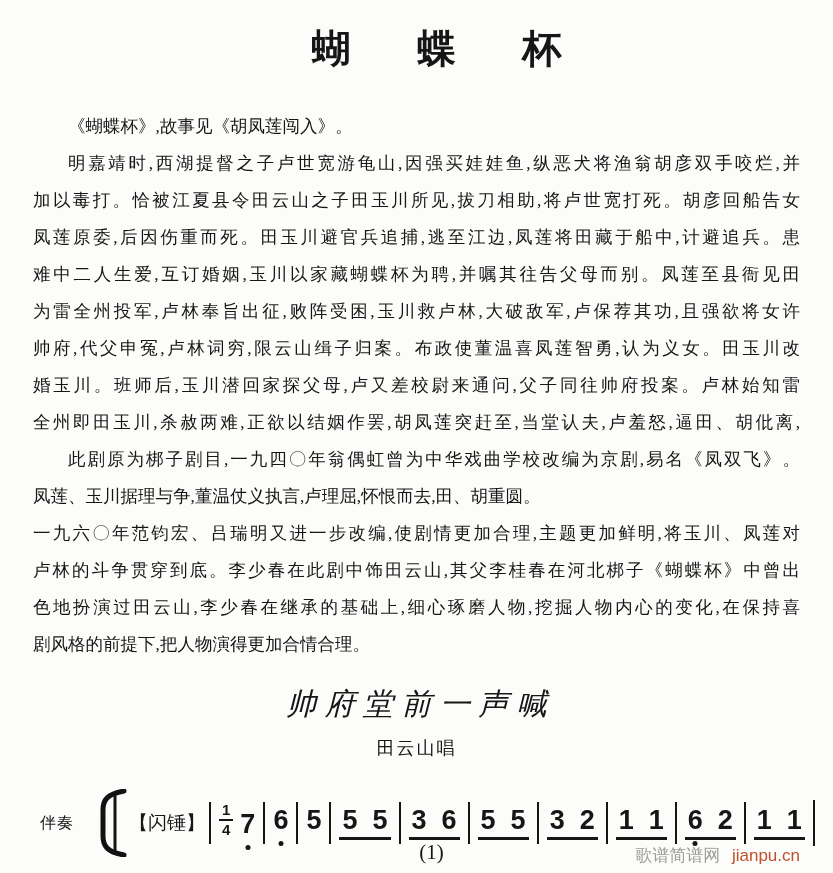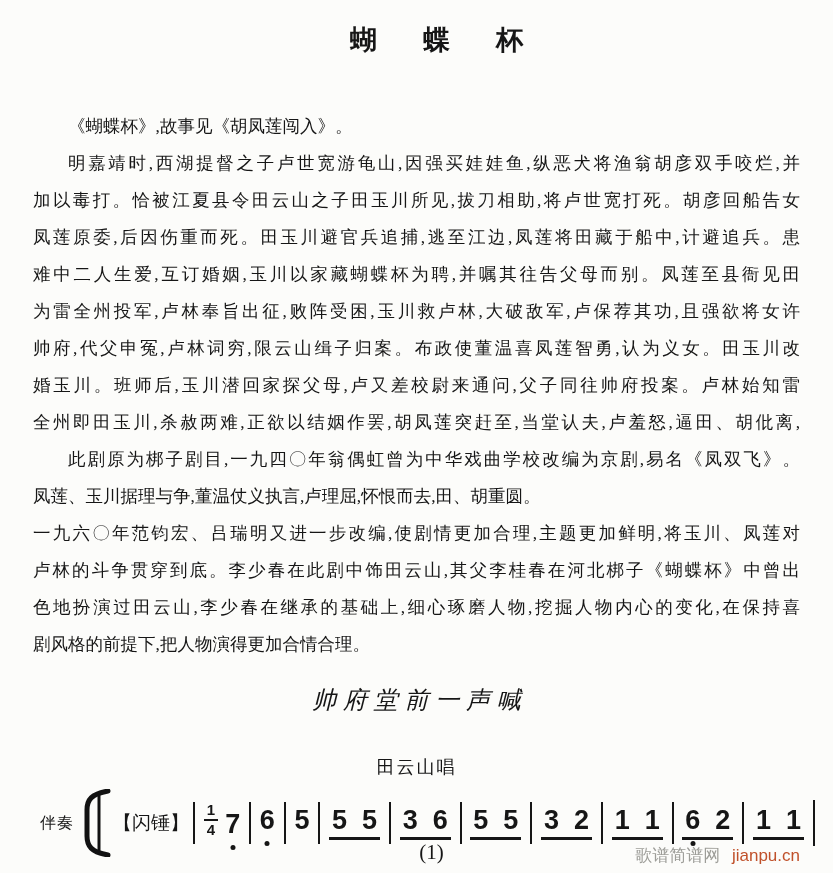--- a/index.html
+++ b/index.html
@@ -9,21 +9,21 @@
     margin: 0 auto;
     background: var(--page-bg, #fcfcfa);
     color: var(--ink, #161616);
     font-family: "Liberation Serif", serif;
     overflow: hidden;
   }
   
   .title {
     padding-top: 22px;
     text-align: center;
-    font-size: 27px;
+    font-size: 39px;
     font-weight: bold;
     letter-spacing: 1.7em;
     text-indent: 1.7em;
     white-space: nowrap;
     margin-left: 40px;
   }
   
   .body-block {
     position: absolute;
     left: 33px; right: 33px; top: 108px;
@@ -37,41 +37,40 @@
     text-align-last: justify;
     white-space: nowrap;
   }
   .bodyline.lastline { text-align-last: left; }
   .bodyline.indent  { text-indent: 2em; }
   
   .song-title {
     position: absolute;
     left: 0; right: 0; top: 684px;
     text-align: center;
-    font-size: 24px;
+    font-size: 30px;
     font-style: italic;
     letter-spacing: 0.28em;
     text-indent: 0.28em;
   }
   .credit {
     position: absolute;
     left: 0; right: 0; top: 736px;
     text-align: center;
     font-size: 18px;
     letter-spacing: 2px;
-    margin-top: 19px;
   }
   
   .notation-row {
     position: absolute;
     left: 40px; right: 18px; top: 788px; height: 70px;
     display: flex;
     align-items: center;
   }
-  .part-label { font-size: 16px; letter-spacing: 1px; margin-right: 3px; white-space: nowrap; }
+  .part-label { font-size: 16px; letter-spacing: 1px; margin-right: 19px; white-space: nowrap; }
   .bracket { width: 34px; height: 68px; flex: 0 0 auto; }
   .pattern  {
     font-family: "Liberation Sans", sans-serif;
     font-weight: normal; font-size: 19px;
     margin: 0 4px 0 2px; white-space: nowrap;
   }
   .measures {
     flex: 1;
     display: flex;
     justify-content: space-between;

